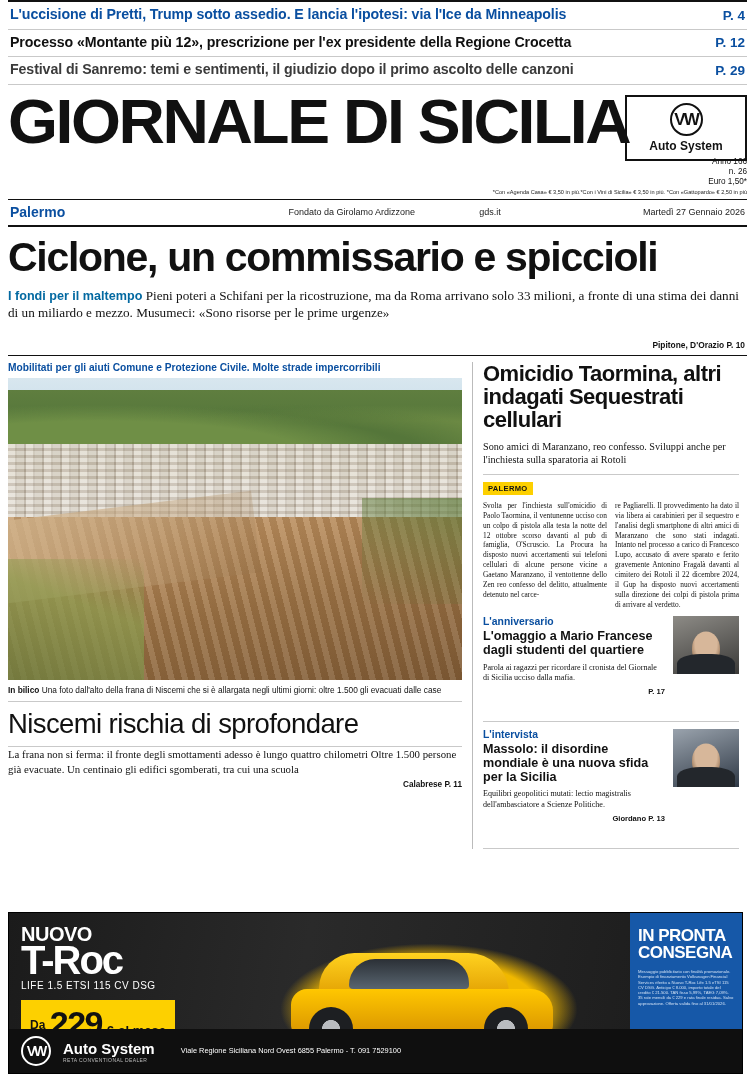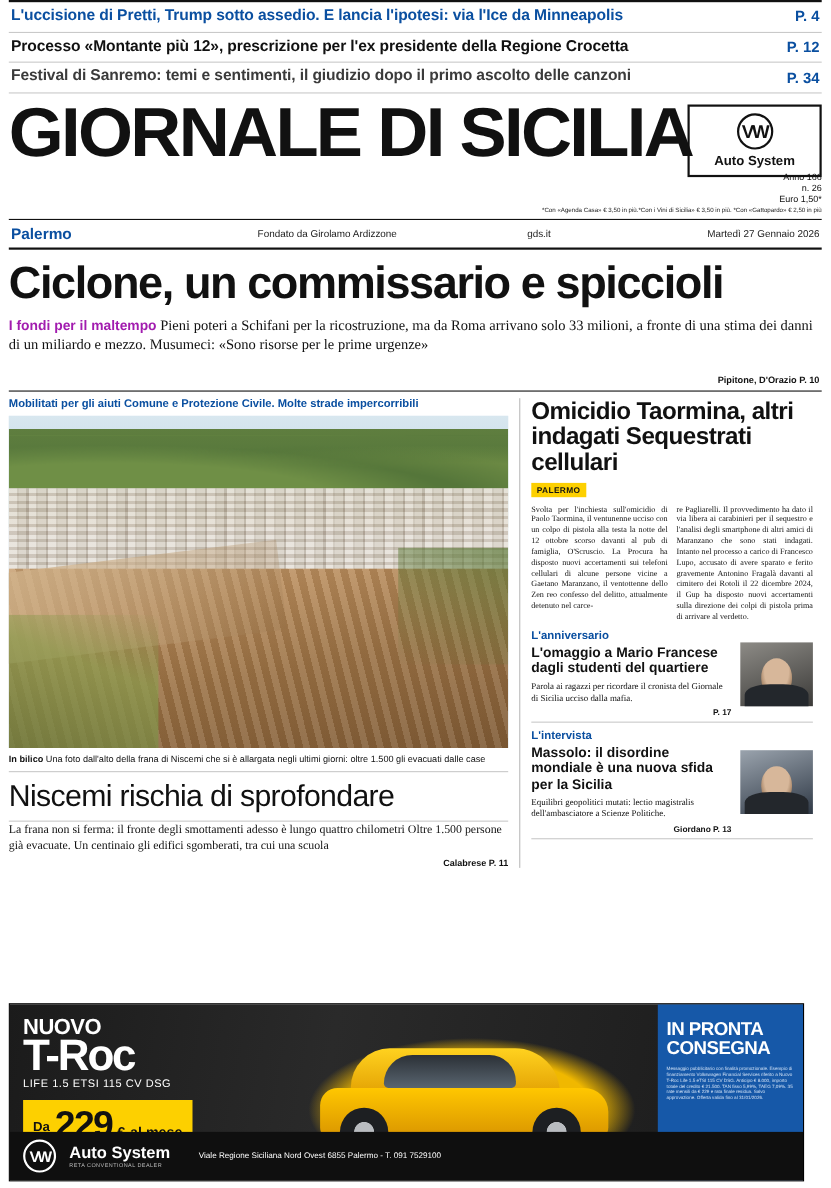--- a/index.html
+++ b/index.html
@@ -11,21 +11,21 @@
     color: #111;
     overflow: hidden;
     position: relative;
   }
   .page { width: 755px; height: 1080px; position: relative; }
 
   
   .teasers { padding: 0 8px; }
   .teaser {
     display: flex;
-    align-items: center;
+    align-items: flex-end;
     justify-content: space-between;
     border-bottom: 1px solid #c9c9c9;
     padding: 5px 2px 6px 2px;
   }
   .teaser:first-child { border-top: 2px solid #111; }
   .teaser-text {
     font-weight: bold;
     font-size: 14.2px;
     letter-spacing: -0.1px;
     line-height: 1.1;
@@ -97,40 +97,40 @@
     margin: 4px 8px 0 8px;
     padding: 4px 2px 5px 2px;
     font-size: 9px;
   }
   .info-city {
     color: #0a4fa0;
     font-weight: bold;
     font-size: 14px;
     width: 170px;
   }
-  .info-founder { flex: 1; text-align: center; color: #222; }
+  .info-founder { flex: 1; text-align: right; color: #222; }
   .info-site { width: 150px; text-align: center; color: #222; }
   .info-date { width: 180px; text-align: right; color: #222; }
 
   
   .lead { padding: 10px 8px 0 8px; }
   .lead h1 {
     font-size: 41px;
     font-weight: bold;
     letter-spacing: -1.3px;
     line-height: 1.0;
   }
   .lead-sub {
     margin-top: 9px;
     font-size: 13.2px;
     line-height: 1.32;
     font-family: "Liberation Serif", serif;
   }
   .lead-sub .kicker {
-    color: #a21caf;
+    color: #0369a1;
     font-weight: bold;
     font-family: "Liberation Sans", sans-serif;
     font-size: 12.6px;
   }
   .lead-credit {
     text-align: right;
     font-size: 8.4px;
     font-weight: bold;
     margin-top: 18px;
     padding-right: 2px;
@@ -275,23 +275,22 @@
     font-weight: bold;
     margin-top: 5px;
     padding-bottom: 5px;
     border-bottom: 1.5px solid #111;
   }
 
   .brief {
     display: flex;
     gap: 8px;
     padding-top: 7px;
-    padding-bottom: 4px;
+    padding-bottom: 25px;
     border-bottom: 1px solid #c9c9c9;
-    align-items: center;
   }
   .brief-txt { flex: 1; }
   .brief-kicker { color: #0a4fa0; font-weight: bold; font-size: 10.4px; }
   .brief-title { font-size: 12.6px; font-weight: bold; line-height: 1.12; margin-top: 2px; }
   .brief-deck { font-family:"Liberation Serif", serif; font-size: 8.1px; line-height: 1.32; margin-top: 5px; }
   .brief-credit { text-align: right; font-size: 7.6px; font-weight: bold; margin-top: 3px; }
   .brief-photo {
     width: 66px; height: 58px; flex: none;
     background: linear-gradient(160deg,#8d8b86,#3b3a38);
     position: relative; overflow: hidden;
@@ -305,21 +304,21 @@
   }
   .brief-photo .body {
     position:absolute; left:50%; bottom:-4px; width:58px; height:24px;
     transform: translateX(-50%);
     background: #23272c; border-radius: 40% 40% 0 0;
   }
 
   
   .ad {
     position: absolute;
-    left: 8px; right: 24px; bottom: 6px;
+    left: 8px; right: 12px; bottom: 6px;
     height: 162px;
     background: linear-gradient(100deg,#1b1b1b 0%, #2a2a2a 40%, #1a1a1a 100%);
     overflow: hidden;
     border: 1px solid #000;
     text-decoration: underline;
   }
   .ad .ad-left { position:absolute; left:0; top:0; bottom:0; width:330px; color:#fff; padding: 10px 12px; }
   .ad .nuovo { font-size: 20px; font-weight: bold; letter-spacing: -0.5px; }
   .ad .troc { font-size: 40px; font-weight: bold; letter-spacing: -2px; line-height: .9; margin-top: -4px;}
   .ad .trim { font-size: 10px; letter-spacing: .5px; margin-top: 2px; }
@@ -350,21 +349,21 @@
     position:absolute; left: 12px; top: 46px; width: 262px; height: 48px;
     background: linear-gradient(180deg,#ffc700,#d79200);
     border-radius: 16px 22px 12px 12px;
   }
   .ad .ad-car .w1, .ad .ad-car .w2 {
     position:absolute; bottom: 2px; width: 44px; height: 44px; border-radius:50%;
     background: radial-gradient(circle at 50% 50%, #b9bcc0 0 28%, #1d1f22 30% 100%);
   }
   .ad .ad-car .w1 { left: 30px; } .ad .ad-car .w2 { left: 205px; }
   .ad .ad-right {
-    position:absolute; right: 0; top: 0; bottom: 0; width: 132px;
+    position:absolute; right: 0; top: 0; bottom: 0; width: 112px;
     background: #1658a8; color: #fff; padding: 14px 8px;
   }
   .ad .ad-right .pronta { font-size: 17px; font-weight: bold; line-height: 1.0; letter-spacing:-0.5px; }
   .ad .ad-right .legal { font-size: 4.2px; line-height: 1.25; margin-top: 8px; color:#cfe0f5; }
   .ad .ad-bottom {
     position:absolute; left:0; right:0; bottom:0; height: 44px;
     background:#0f0f0f; color:#fff; display:flex; align-items:center; padding: 0 12px; gap: 12px;
   }
   .ad .ad-bottom .vwlogo {
     width: 30px; height: 30px; border-radius:50%; border:2px solid #fff;
@@ -383,21 +382,21 @@
     <div class="teaser teaser-1">
       <div class="teaser-text">L'uccisione di Pretti, Trump sotto assedio. E lancia l'ipotesi: via l'Ice da Minneapolis</div>
       <div class="teaser-page">P.  4</div>
     </div>
     <div class="teaser teaser-2">
       <div class="teaser-text">Processo «Montante più 12», prescrizione per l'ex presidente della Regione Crocetta</div>
       <div class="teaser-page">P. 12</div>
     </div>
     <div class="teaser teaser-3">
       <div class="teaser-text">Festival di Sanremo: temi e sentimenti, il giudizio dopo il primo ascolto delle canzoni</div>
-      <div class="teaser-page">P. 34</div>
+      <div class="teaser-page">P. 29</div>
     </div>
   </div>
 
   <div class="masthead">
     <div class="masthead-title">GIORNALE DI SICILIA</div>
     <div class="vw-badge">
       <div class="vw-logo">VW</div>
       <div class="vw-name">Auto System</div>
     </div>
   </div>
@@ -446,20 +445,21 @@
       </div>
 
       <div class="sub-head">Niscemi rischia di sprofondare</div>
       <div class="sub-deck">La frana non si ferma: il fronte degli smottamenti adesso è lungo quattro chilometri Oltre 1.500 persone già evacuate. Un centinaio gli edifici sgomberati, tra cui una scuola</div>
       <div class="sub-credit">Calabrese  P. 11</div>
     </div>
 
     <div class="col-right">
       <div>
         <div class="r-head">Omicidio Taormina, altri indagati Sequestrati cellulari</div>
+        <div class="r-deck">Sono amici di Maranzano, reo confesso. Sviluppi anche per l'inchiesta sulla sparatoria ai Rotoli</div>
         <span class="r-tag">PALERMO</span>
         <div class="r-cols">
           <div>Svolta per l'inchiesta sull'omicidio di Paolo Taormina, il ventunenne ucciso con un colpo di pistola alla testa la notte del 12 ottobre scorso davanti al pub di famiglia, O'Scruscio. La Procura ha disposto nuovi accertamenti sui telefoni cellulari di alcune persone vicine a Gaetano Maranzano, il ventottenne dello Zen reo confesso del delitto, attualmente detenuto nel carce-</div>
           <div>re Pagliarelli. Il provvedimento ha dato il via libera ai carabinieri per il sequestro e l'analisi degli smartphone di altri amici di Maranzano che sono stati indagati. Intanto nel processo a carico di Francesco Lupo, accusato di avere sparato e ferito gravemente Antonino Fragalà davanti al cimitero dei Rotoli il 22 dicembre 2024, il Gup ha disposto nuovi accertamenti sulla direzione dei colpi di pistola prima di arrivare al verdetto.</div>
         </div>
       </div>
 
       <div class="brief">
         <div class="brief-txt">
           <div class="brief-kicker">L'anniversario</div>

